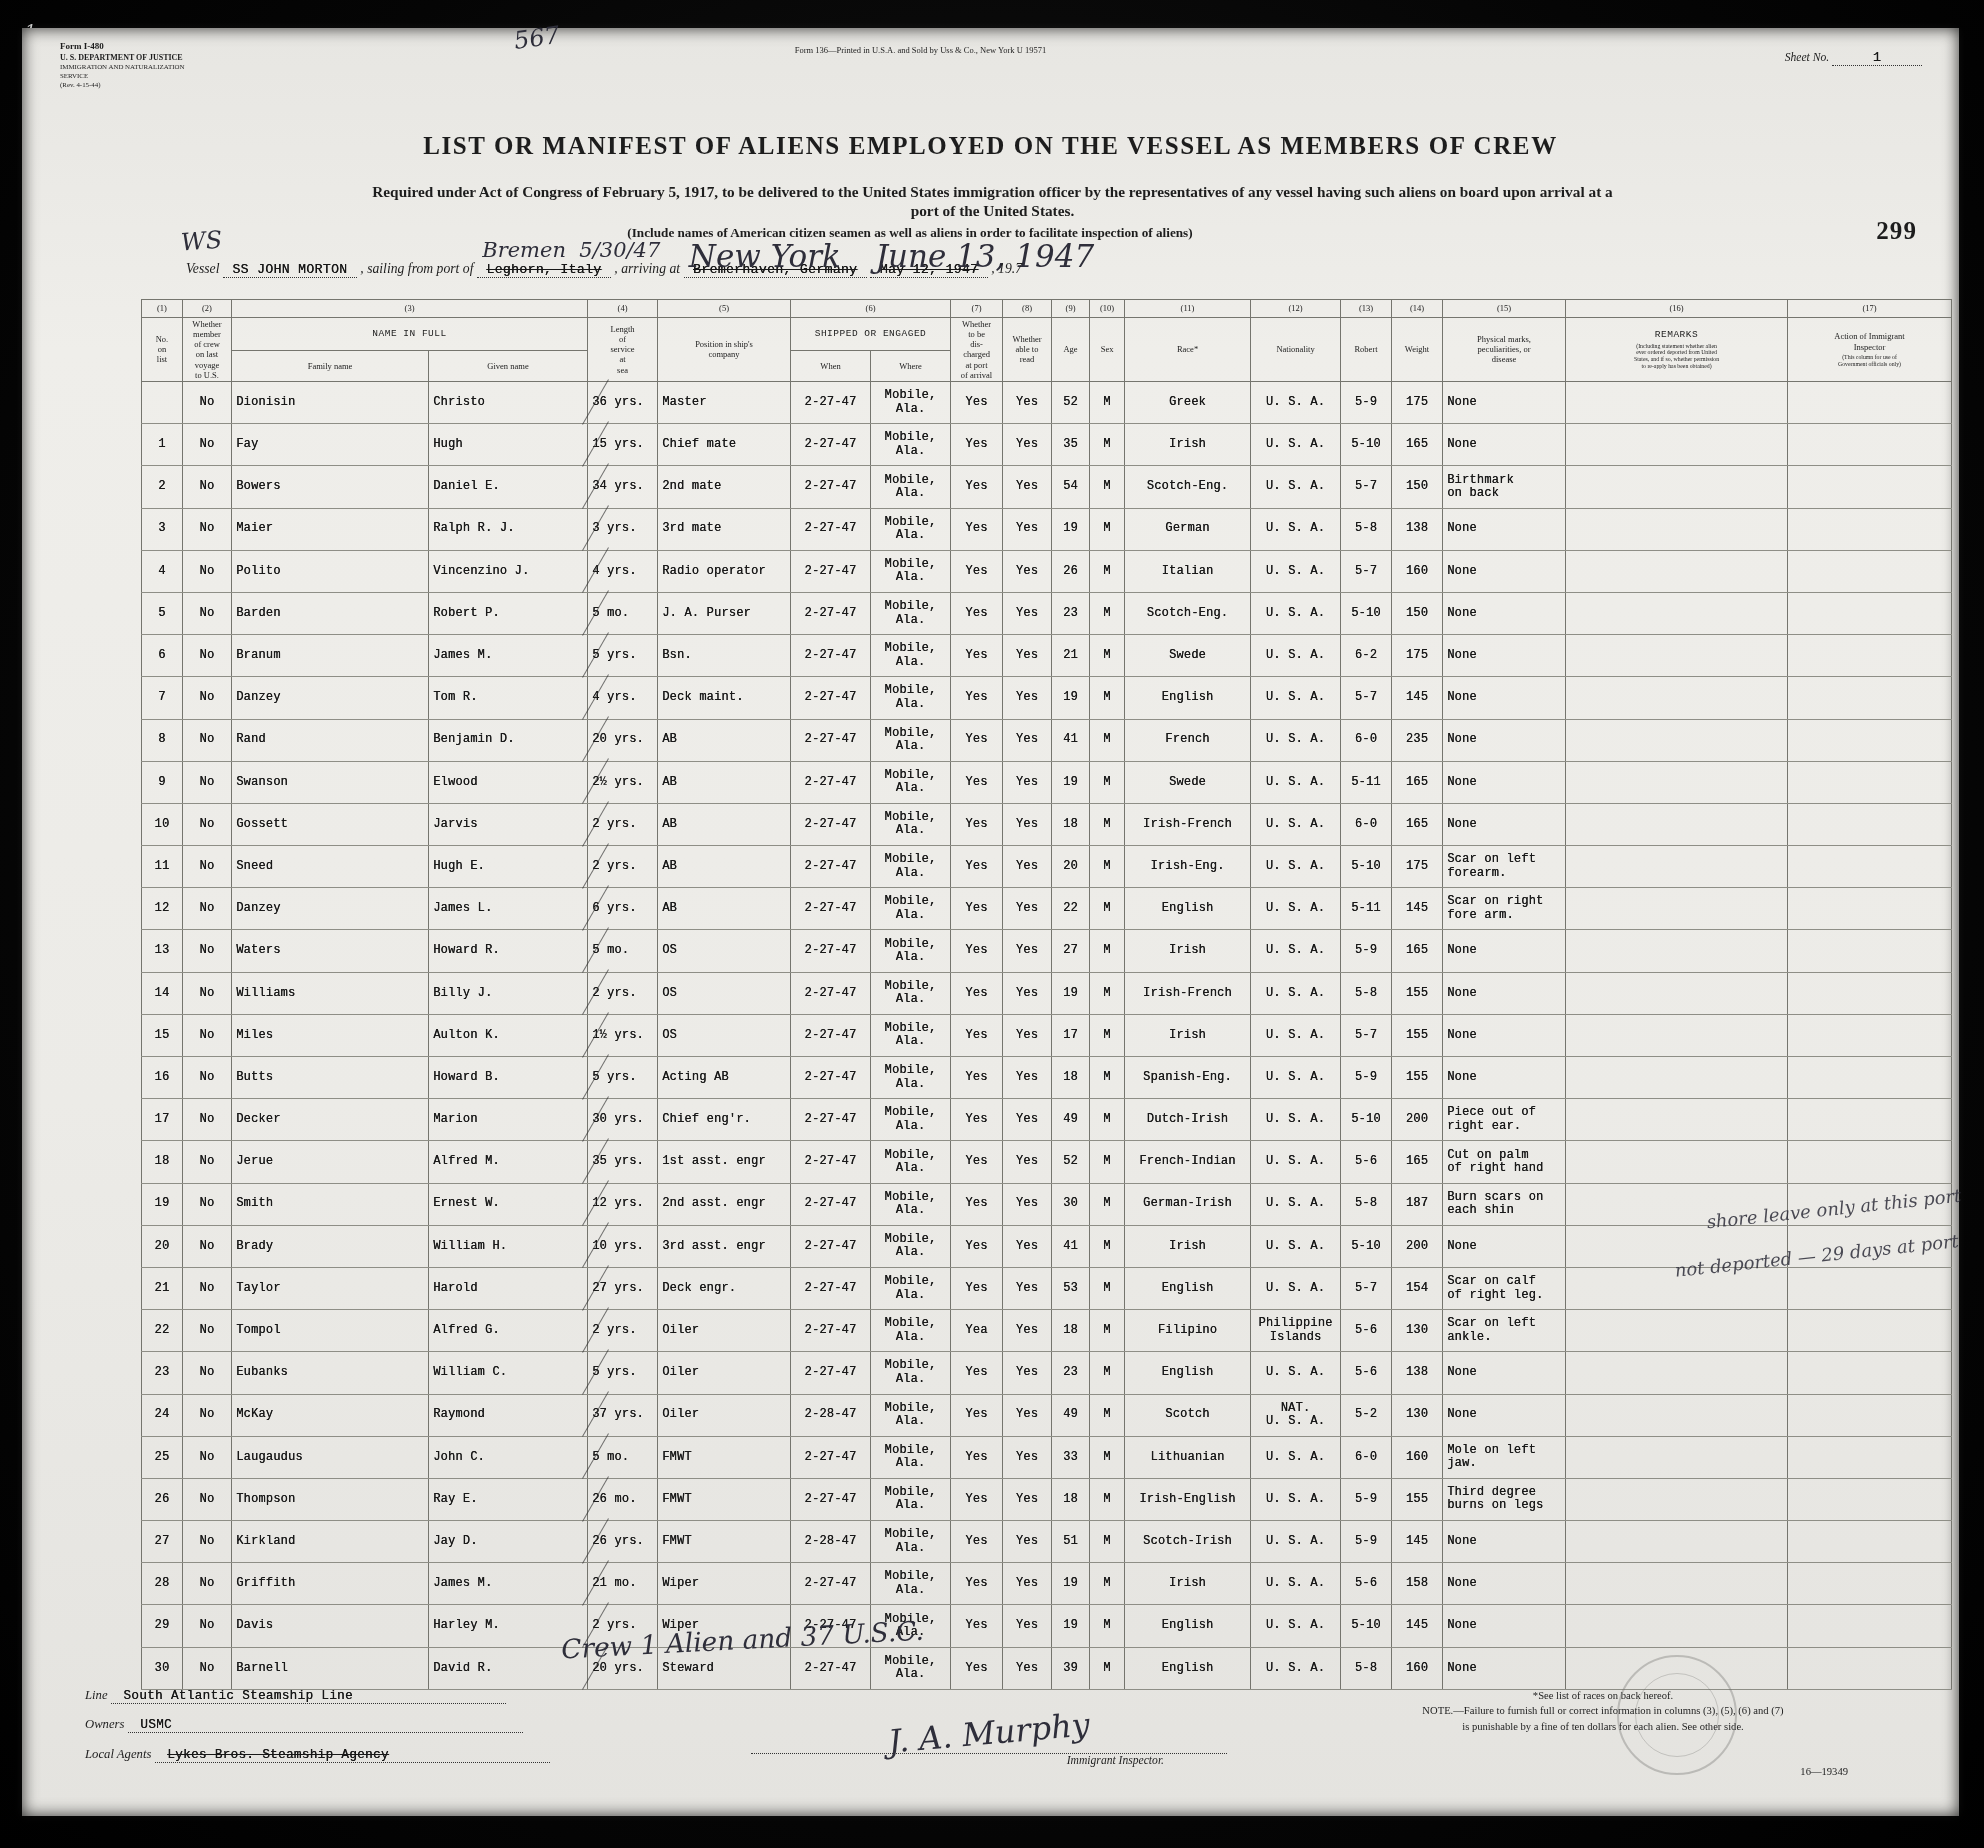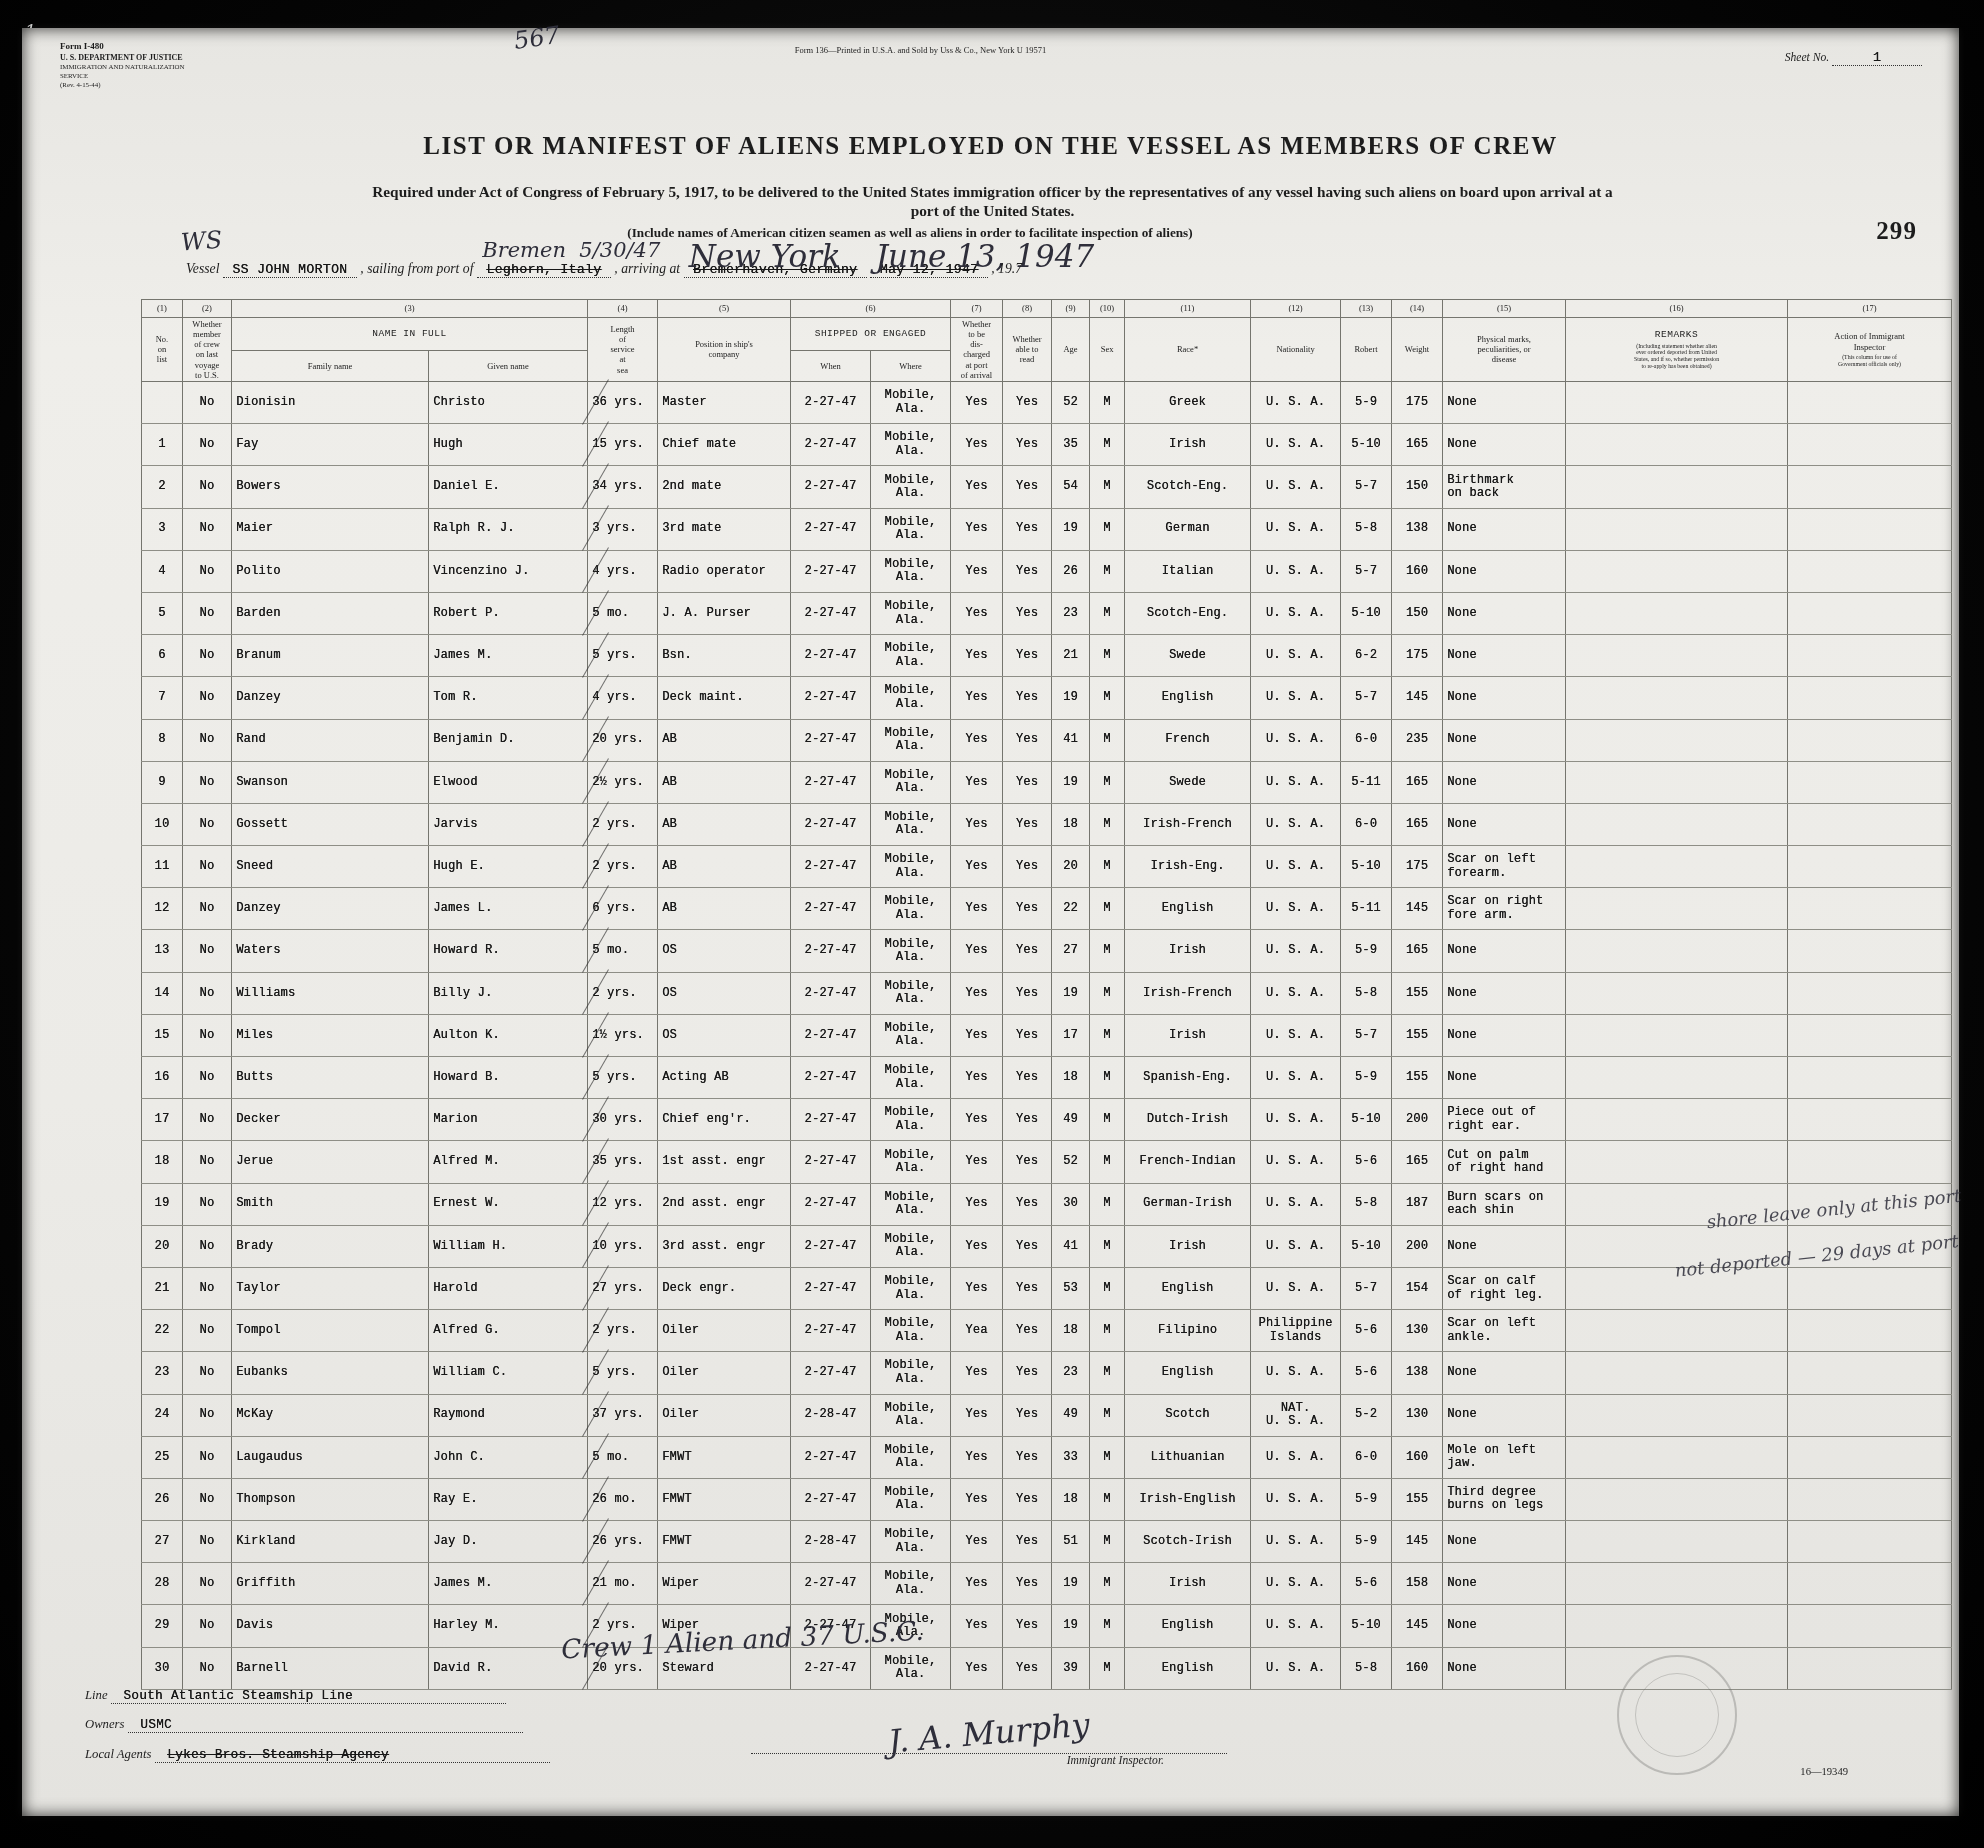--- a/index.html
+++ b/index.html
@@ -971,18 +971,23 @@
       <span class="lead"><span class="typed struck">Lykes Bros. Steamship Agency</span></span>
     </div>
   </div>
 
   <div class="abs sig-block">
     <span class="sig hand">J. A. Murphy</span>
     <div class="line"></div>
     <div class="lbl printed">Immigrant Inspector.</div>
   </div>
 
+  <div class="abs foot-right printed">
+    <div>*See list of races on back hereof.</div>
+    <div>NOTE.—Failure to furnish full or correct information in columns (3), (5), (6) and (7)</div>
+    <div>is punishable by a fine of ten dollars for each alien. See other side.</div>
+  </div>
 
   <div class="abs print-code printed">16—19349</div>
 
   <div class="seal"></div>
 </div>
 
 
 </body></html>

